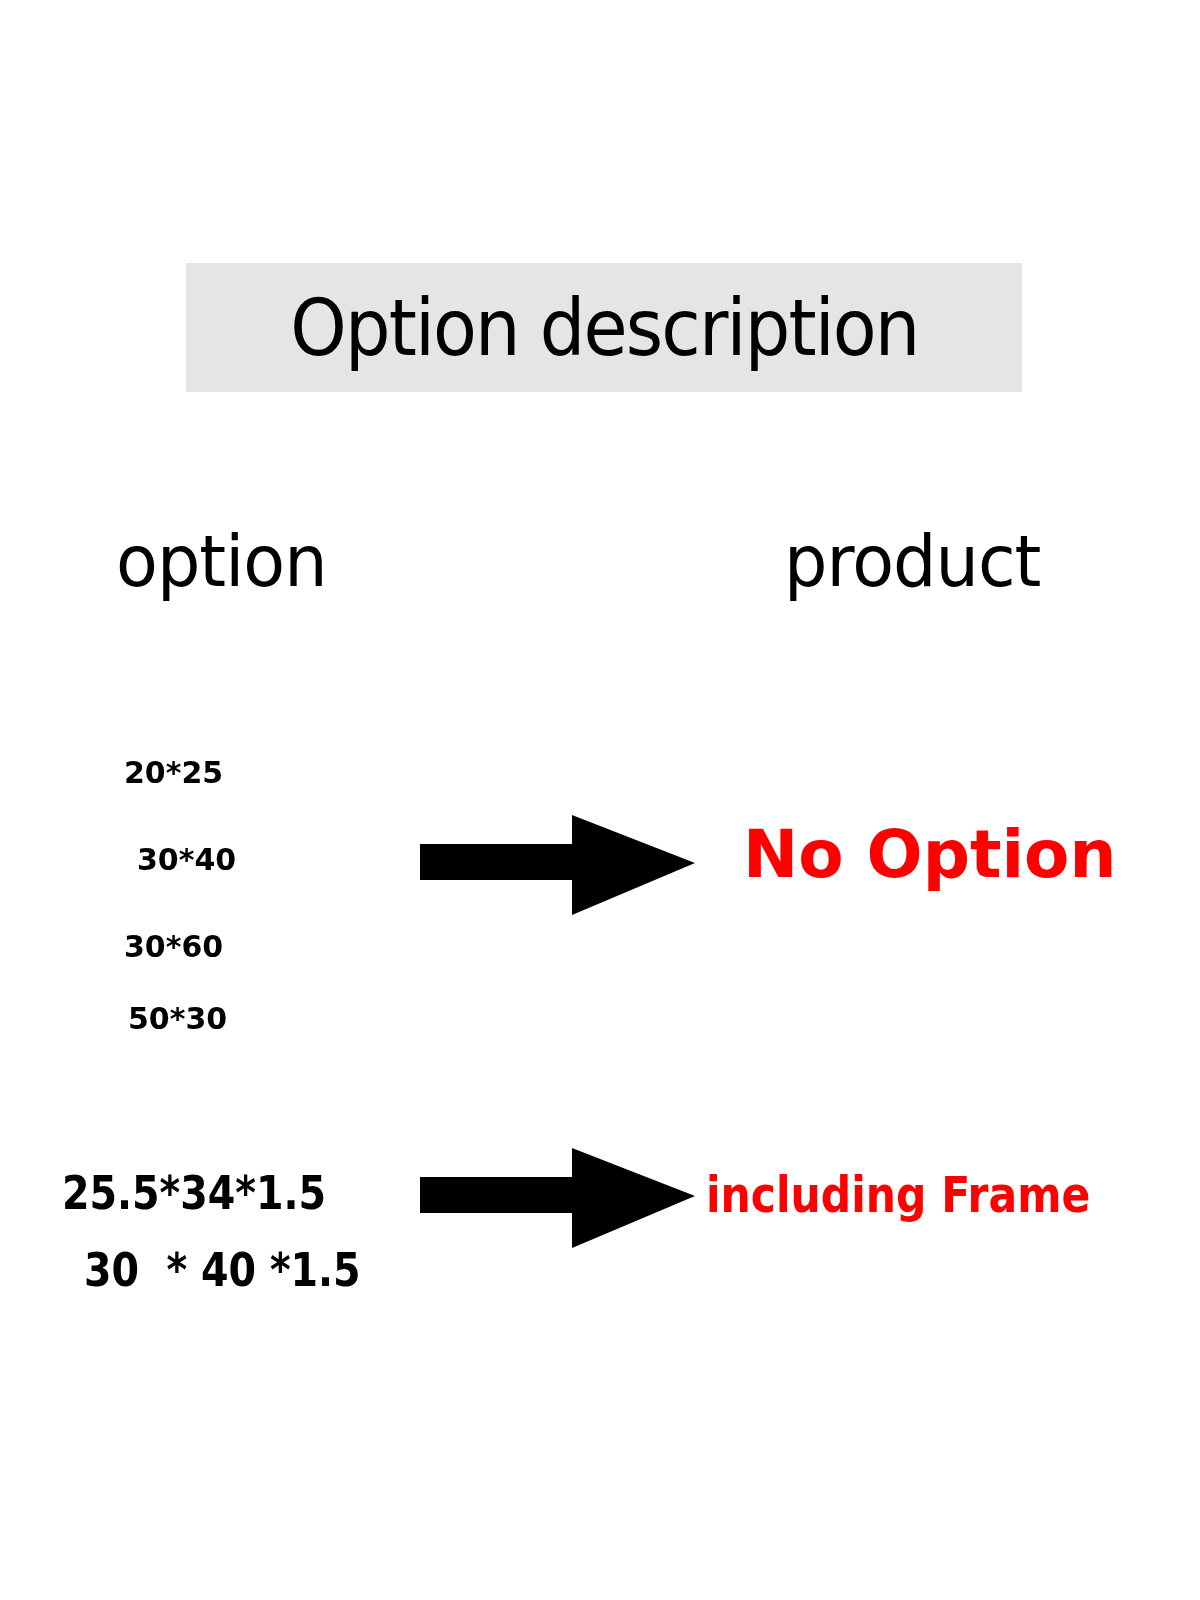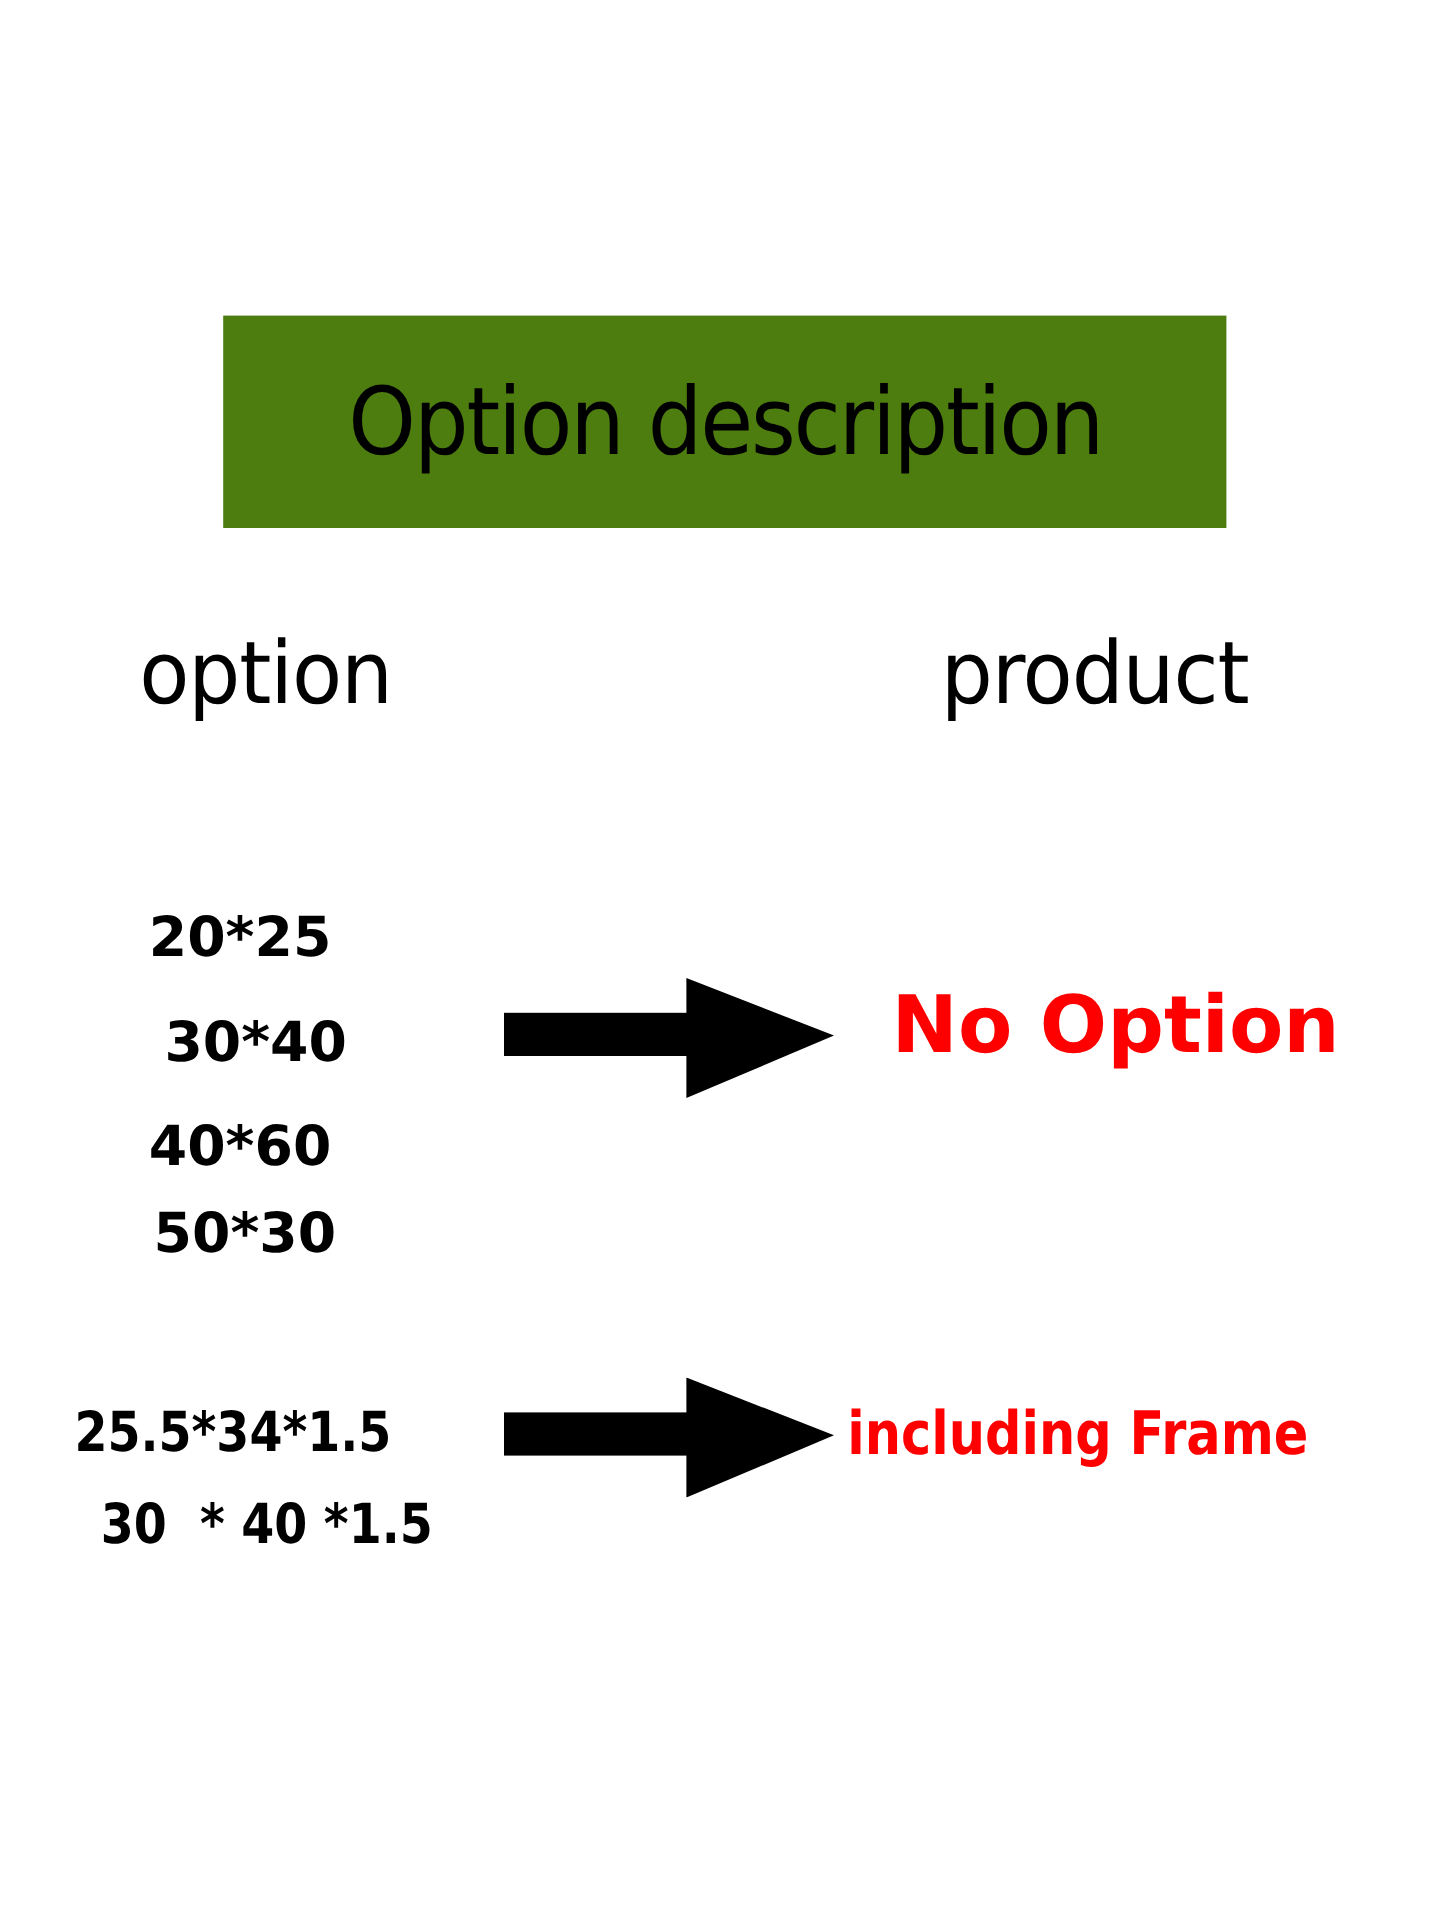--- a/index.html
+++ b/index.html
@@ -1,38 +1,38 @@
 <!DOCTYPE html>
 <html><head>
 <meta charset="utf-8">
 <style>
   html, body { margin:0; padding:0; background:#ffffff; }
   body { width:1200px; height:1600px; position:relative; overflow:hidden; font-family:"DejaVu Sans", sans-serif; color:#000; }
-  .title-box { position:absolute; left:186px; top:263px; width:836px; height:177px; background:#4d7c0f; display:flex; align-items:center; justify-content:center; }
+  .title-box { position:absolute; left:186px; top:263px; width:836px; height:129px; background:#e5e5e5; display:flex; align-items:center; justify-content:center; }
   .title-text { font-family:"DejaVu Sans", sans-serif; font-size:78px; letter-spacing:-2px; transform:scaleX(0.92); }
   .col-head { position:absolute; top:525px; font-size:72px; letter-spacing:-1px; line-height:1; transform:scaleX(0.95); transform-origin:left top; }
-  .opt { position:absolute; font-weight:bold; font-size:46px; line-height:1; }
+  .opt { position:absolute; font-weight:bold; font-size:30px; line-height:1; }
   .opt2 { position:absolute; font-weight:bold; font-size:46px; line-height:1; transform:scaleX(0.86); transform-origin:left top; }
   .arrow { position:absolute; }
   .result-bold { position:absolute; color:#fe0000; font-weight:bold; font-size:66px; line-height:1; }
   .result-red { position:absolute; color:#fe0000; font-weight:bold; font-size:50px; line-height:1; transform:scaleX(0.85); transform-origin:left top; }
 </style>
 </head>
 <body>
 
 <div class="title-box">
   <span class="title-text">Option description</span>
 </div>
 
 <div class="col-head" style="left:116px;">option</div>
 <div class="col-head" style="left:784px;">product</div>
 
 <div class="opt" style="left:124px; top:758px;">20*25</div>
 <div class="opt" style="left:137px; top:845px;">30*40</div>
-<div class="opt" style="left:124px; top:932px;">40*60</div>
+<div class="opt" style="left:124px; top:932px;">30*60</div>
 <div class="opt" style="left:128px; top:1004px;">50*30</div>
 
 <svg class="arrow" style="left:420px; top:815px;" width="275" height="100" viewBox="0 0 275 100">
   <rect x="0" y="29" width="160" height="36" fill="#000"></rect>
   <polygon points="152,0 275,48 152,100" fill="#000"></polygon>
 </svg>
 
 <div class="result-bold" style="left:743px; top:822px;">No Option</div>
 
 <div class="opt2" style="left:62px; top:1170px;">25.5*34*1.5</div>

